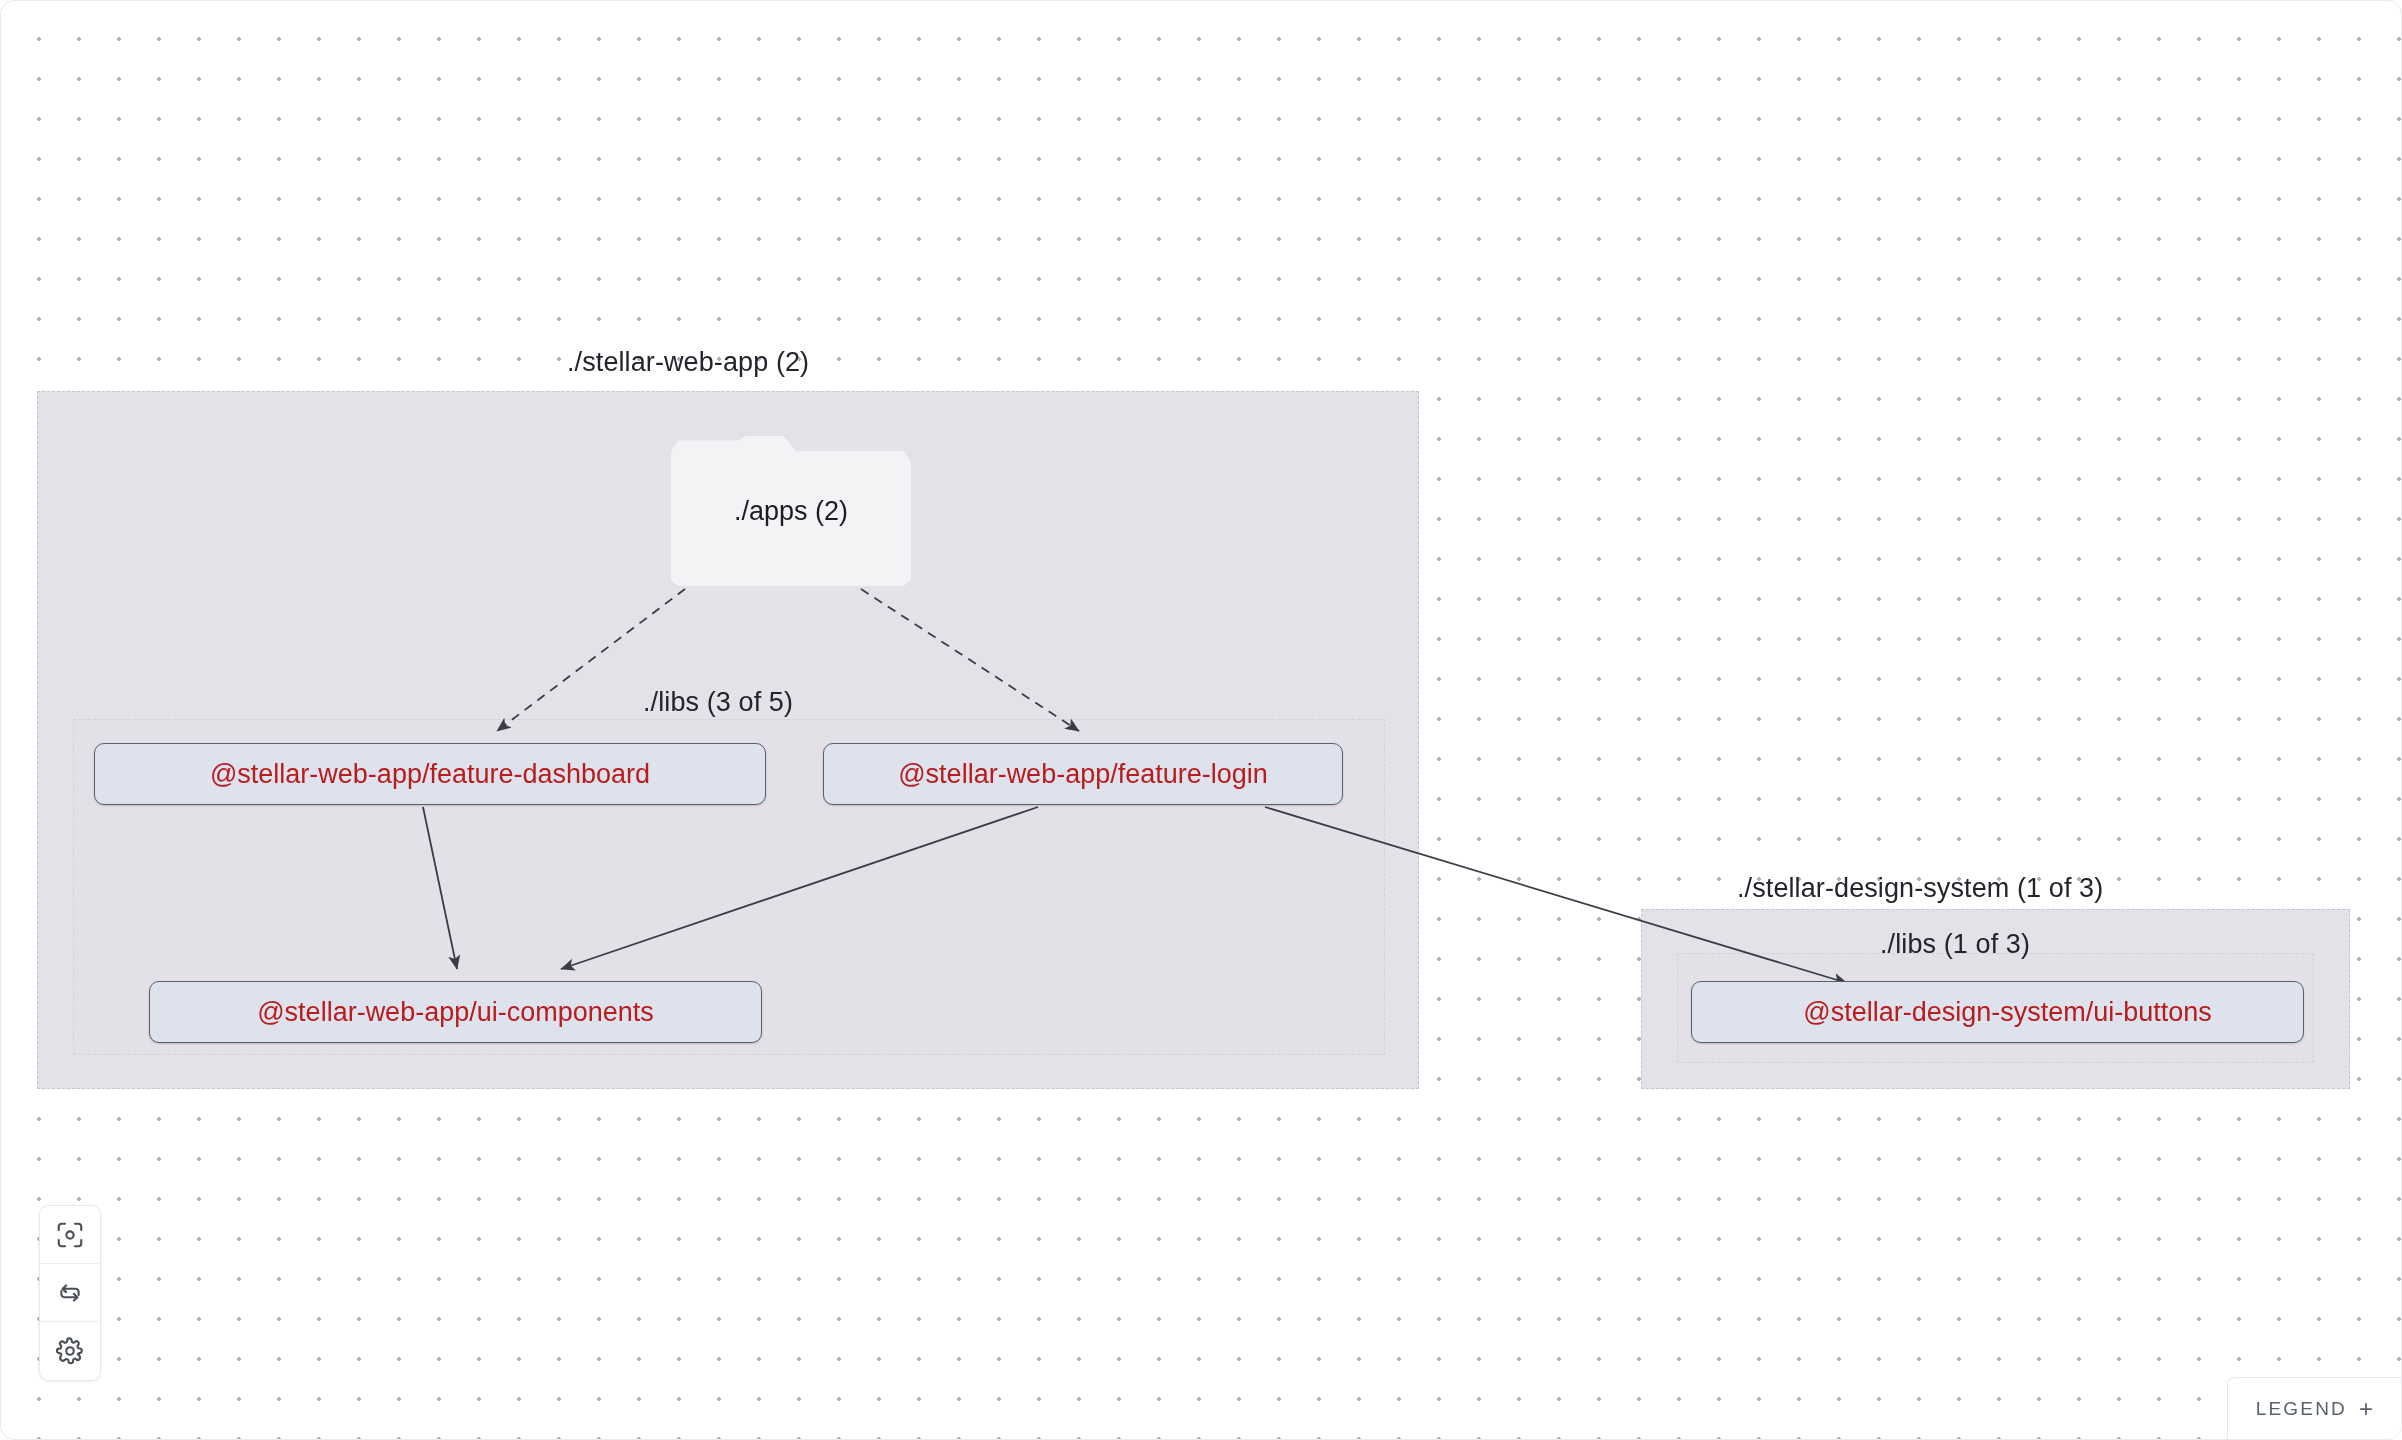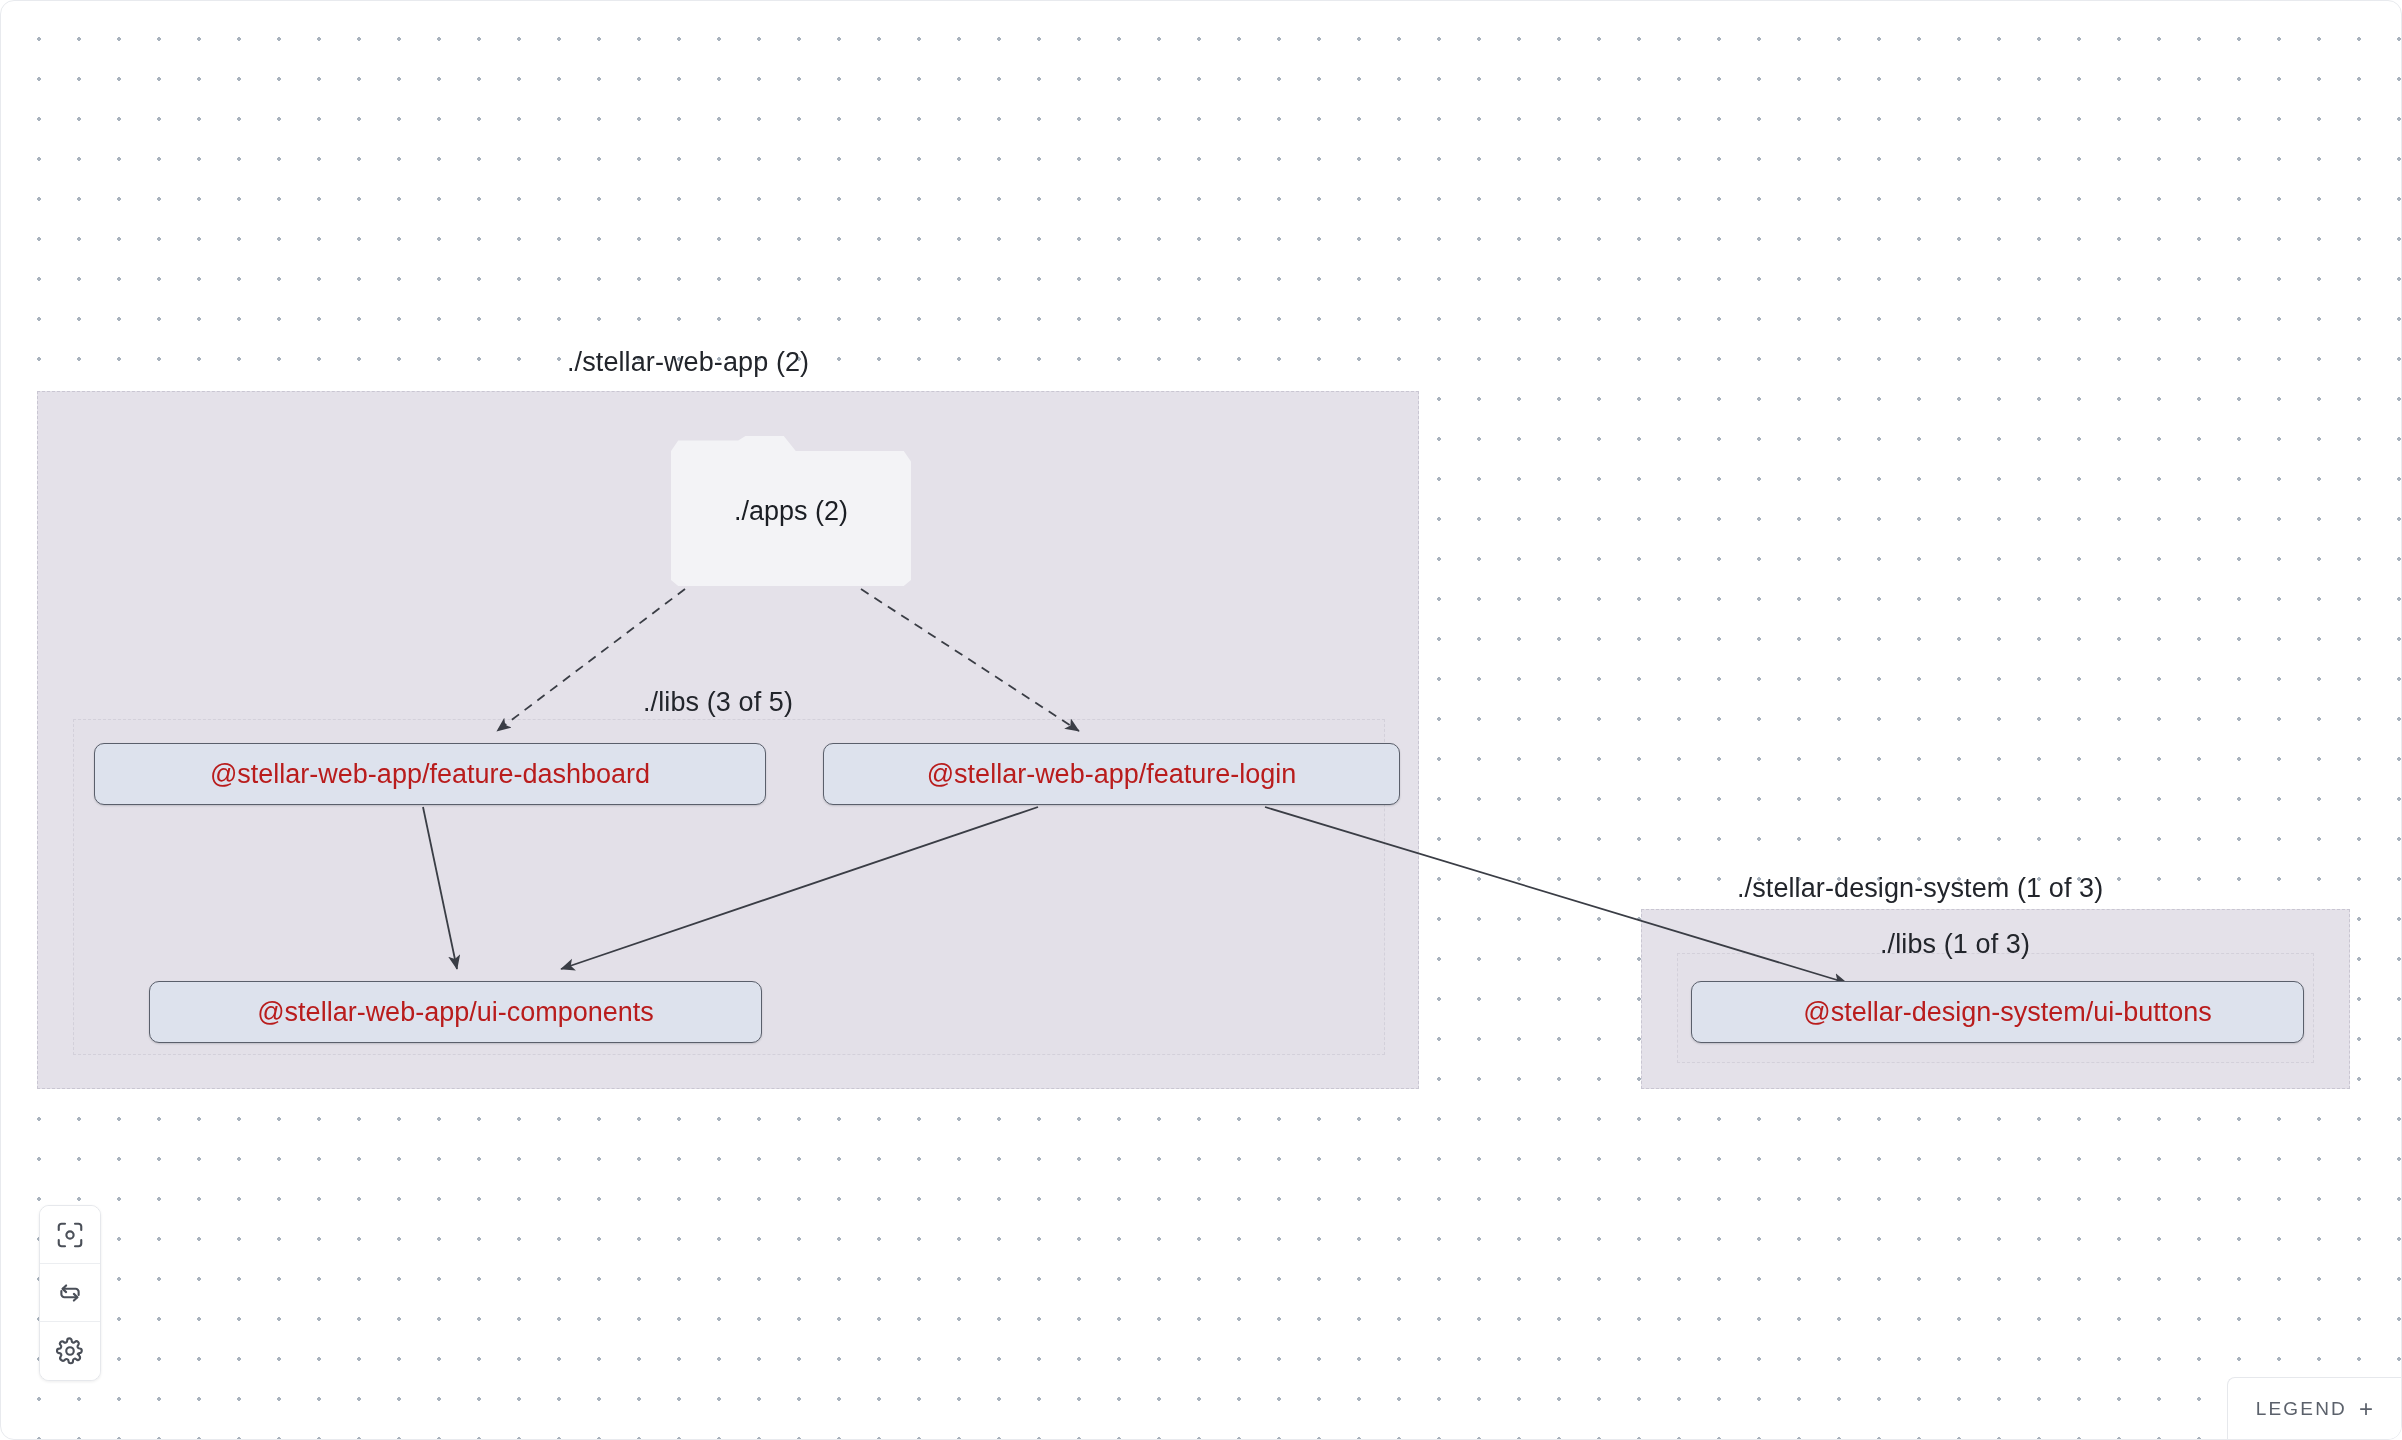--- a/index.html
+++ b/index.html
@@ -187,21 +187,21 @@
     </svg>
 
     <div class="folder-node" style="left: 670px; top: 435px; width: 240px; height: 150px;">
       <span class="folder-shape"></span>
       <span class="folder-label">./apps (2)</span>
     </div>
 
     <div class="node" style="left: 93px; top: 742px; width: 672px; height: 62px;">
       <span>@stellar-web-app/feature-dashboard</span>
     </div>
-    <div class="node" style="left: 822px; top: 742px; width: 577px; height: 62px;">
+    <div class="node" style="left: 822px; top: 742px; width: 520px; height: 62px;">
       <span>@stellar-web-app/feature-login</span>
     </div>
     <div class="node" style="left: 148px; top: 980px; width: 613px; height: 62px;">
       <span>@stellar-web-app/ui-components</span>
     </div>
     <div class="node" style="left: 1690px; top: 980px; width: 613px; height: 62px; padding-left: 20px;">
       <span>@stellar-design-system/ui-buttons</span>
     </div>
 
   </div>

